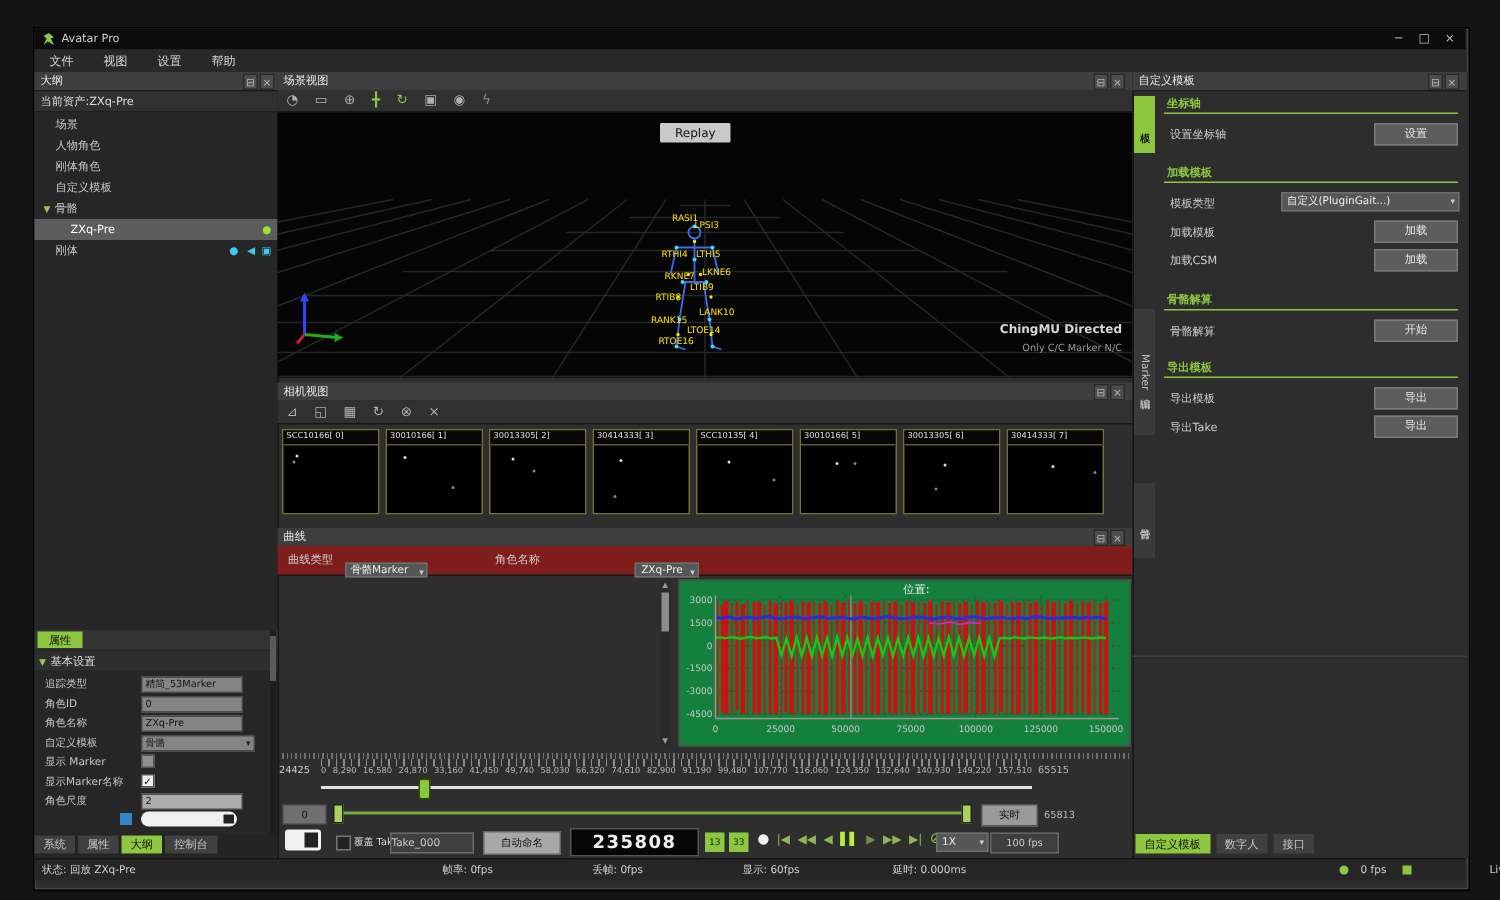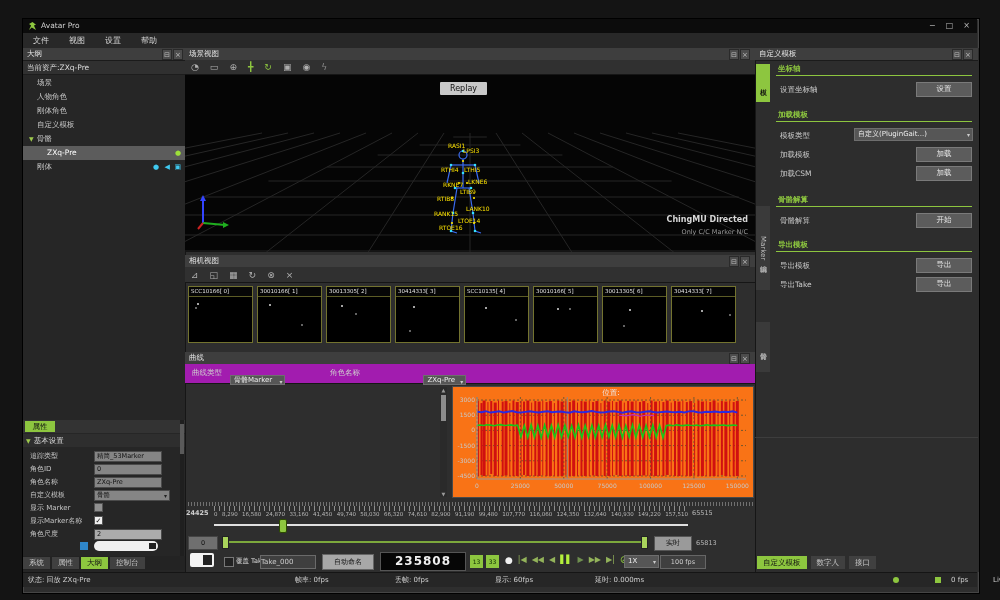--- a/index.html
+++ b/index.html
@@ -295,38 +295,38 @@
         <span class="dot" style="left: 29px; top: 23px;"></span>
         <span class="dot" style="left: 57px; top: 27px; opacity: 0.6;"></span>
       </div>
     </div>
 
   <div class="abs panel-hdr" style="left:185px;top:352px;width:566px;">
     <span>曲线</span>
     <span class="hbtn" style="left:544px;top:1px;">⊟</span>
     <span class="hbtn" style="left:555px;top:1px;">×</span>
   </div>
-  <div class="abs" style="left:185px;top:364px;width:570px;height:19px;background:#a21caf;border-bottom:1px solid #161616;">
+  <div class="abs" style="left:185px;top:364px;width:570px;height:19px;background:#7f1d1d;border-bottom:1px solid #161616;">
     <span class="ctrl-lbl abs" style="left:7px;top:0;">曲线类型</span>
     <span class="dd abs" style="left:45px;top:3px;width:72px;">
       <span>骨骼Marker</span>
       <span class="selarrow">▾</span>
     </span>
     <span class="ctrl-lbl abs" style="left:145px;top:0;">角色名称</span>
     <span class="dd abs" style="left:183px;top:3px;width:60px;">
       <span>ZXq-Pre</span>
       <span class="selarrow">▾</span>
     </span>
   </div>
   <div class="abs" style="left:440px;top:387px;width:7px;height:110px;background:#2a2a2a;">
     <span style="position:absolute;top:0;left:0;width:7px;font-size:5px;color:#999;text-align:center;display:block;">▲</span>
     <span style="position:absolute;top:8px;left:1px;width:5px;height:26px;background:#8c8c8c;display:block;"></span>
     <span style="position:absolute;bottom:0;left:0;width:7px;font-size:5px;color:#999;text-align:center;display:block;">▼</span>
   </div>
-  <div class="abs" style="left:452px;top:386px;width:302px;height:112px;background:#f97316;border:1px solid #4a4a4a;box-sizing:border-box;">
+  <div class="abs" style="left:452px;top:386px;width:302px;height:112px;background:#15803d;border:1px solid #4a4a4a;box-sizing:border-box;">
     <svg id="chart" width="300" height="110">
         <line x1="24" x2="24" y1="10" y2="92" stroke="#3e4e3e" stroke-dasharray="2,2" stroke-width="0.7"></line>
         <text x="24" y="101" fill="#c8c8c8" font-size="6" text-anchor="middle">0</text>
         <line x1="67.38709677419354" x2="67.38709677419354" y1="10" y2="92" stroke="#3e4e3e" stroke-dasharray="2,2" stroke-width="0.7"></line>
         <text x="67.38709677419354" y="101" fill="#c8c8c8" font-size="6" text-anchor="middle">25000</text>
         <line x1="110.77419354838709" x2="110.77419354838709" y1="10" y2="92" stroke="#3e4e3e" stroke-dasharray="2,2" stroke-width="0.7"></line>
         <text x="110.77419354838709" y="101" fill="#c8c8c8" font-size="6" text-anchor="middle">50000</text>
         <line x1="154.16129032258064" x2="154.16129032258064" y1="10" y2="92" stroke="#3e4e3e" stroke-dasharray="2,2" stroke-width="0.7"></line>
         <text x="154.16129032258064" y="101" fill="#c8c8c8" font-size="6" text-anchor="middle">75000</text>
         <line x1="197.54838709677418" x2="197.54838709677418" y1="10" y2="92" stroke="#3e4e3e" stroke-dasharray="2,2" stroke-width="0.7"></line>
@@ -420,21 +420,21 @@
         <polyline points="24,38.345679012345684 27.380812735651446,37.940740740740736 30.761625471302892,38.548148148148144 34.14243820695434,37.73827160493828 37.523250942605785,38.14320987654321 40.904063678257224,38.80123456790123 44.28487641390867,37.99135802469136 47.665689149560116,37.63703703703703 51.04650188521156,38.446913580246914 54.427314620863015,38.193827160493825 57.80812735651445,37.89012345679012 61.18894009216589,38.64938271604939 64.56975282781734,38.14320987654321 67.95056556346879,49.98765432098765 71.33137829912023,38.548148148148144 74.71219103477168,50.49382716049383 78.09300377042312,37.839506172839506 81.47381650607457,50.291358024691355 84.85462924172603,38.345679012345684 88.23544197737745,50.696296296296296 91.6162547130289,38.04197530864198 94.99706744868035,49.98765432098765 98.37788018433179,38.446913580246914 101.75869291998325,50.49382716049383 105.13950565563468,37.73827160493828 108.52031839128612,50.291358024691355 111.90113112693759,38.24444444444444 115.28194386258903,49.98765432098765 118.66275659824046,38.548148148148144 122.04356933389191,50.49382716049383 125.42438206954337,37.940740740740736 128.80519480519482,50.696296296296296 132.18600754084625,38.345679012345684 135.5668202764977,49.98765432098765 138.94763301214914,38.14320987654321 142.32844574780057,50.49382716049383 145.70925848345206,38.446913580246914 149.0900712191035,50.291358024691355 152.4708839547549,37.839506172839506 155.85169669040636,49.98765432098765 159.2325094260578,38.24444444444444 162.61332216170925,50.49382716049383 165.9941348973607,38.04197530864198 169.37494763301214,50.696296296296296 172.75576036866357,38.548148148148144 176.13657310431503,49.98765432098765 179.5173858399665,37.73827160493828 182.89819857561793,50.49382716049383 186.27901131126936,38.14320987654321 189.65982404692082,50.291358024691355 193.04063678257225,38.446913580246914 196.42144951822374,49.98765432098765 199.80226225387517,37.940740740740736 203.18307498952657,50.49382716049383 206.56388772517806,38.345679012345684 209.9447004608295,50.696296296296296 213.32551319648093,38.548148148148144 216.70632593213242,38.14320987654321 220.08713866778382,38.75061728395062 223.46795140343528,37.839506172839506 226.84876413908674,38.345679012345684 230.22957687473817,38.64938271604939 233.61038961038963,37.940740740740736 236.99120234604106,38.24444444444444 240.3720150816925,38.446913580246914 243.75282781734396,38.04197530864198 247.1336405529954,38.75061728395062 250.51445328864682,38.345679012345684 253.89526602429828,37.839506172839506 257.27607875994977,38.548148148148144 260.65689149560114,38.14320987654321 264.03770423125263,38.3962962962963 267.4185169669041,38.24444444444444 270.7993297025555,37.940740740740736 274.180142438207,38.64938271604939 277.5609551738584,38.345679012345684 280.9417679095098,38.04197530864198 284.3225806451613,38.49753086419753" fill="none" stroke="#19c519" stroke-width="1.6"></polyline>
         <polyline points="24,24.679012345679013 28.412247129579004,25.185185185185183 32.82449425915801,24.172839506172842 37.236741388737016,25.590123456790124 41.64898851831602,24.982716049382717 46.061235647895025,24.37530864197531 50.47348277747403,25.387654320987654 54.88572990705303,24.679012345679013 59.29797703663204,23.970370370370368 63.71022416621104,25.185185185185183 68.12247129579005,25.488888888888887 72.53471842536905,24.88148148148148 76.94696555494806,24.274074074074072 81.35921268452707,25.08395061728395 85.77145981410607,25.438271604938272 90.18370694368507,24.679012345679013 94.59595407326408,24.172839506172842 99.00820120284308,25.337037037037035 103.42044833242208,24.780246913580246 107.8326954620011,24.577777777777776 112.2449425915801,25.185185185185183 116.6571897211591,25.64074074074074 121.0694368507381,24.37530864197531 125.48168398031711,24.982716049382717 129.89393110989613,25.28641975308642 134.30617823947512,24.679012345679013 138.71842536905413,24.071604938271605 143.13067249863312,24.88148148148148 147.54291962821213,25.488888888888887 151.95516675779112,25.185185185185183 156.36741388737013,24.577777777777776 160.77966101694918,24.274074074074072 165.19190814652816,25.08395061728395 169.60415527610715,25.64074074074074 174.01640240568616,24.780246913580246 178.42864953526515,24.37530864197531 182.84089666484417,25.185185185185183 187.2531437944232,25.539506172839506 191.6653909240022,24.679012345679013 196.0776380535812,24.172839506172842 200.4898851831602,24.982716049382717 204.9021323127392,25.387654320987654 209.3143794423182,24.88148148148148 213.72662657189719,24.476543209876546 218.1388737014762,25.08395061728395 222.55112083105521,25.28641975308642 226.96336796063423,24.679012345679013 231.37561509021322,25.539506172839506 235.78786221979226,24.37530864197531 240.20010934937125,24.172839506172842 244.61235647895023,25.185185185185183 249.02460360852925,25.438271604938272 253.43685073810826,24.780246913580246 257.84909786768725,24.982716049382717 262.26134499726624,24.577777777777776 266.6735921268453,25.235802469135802 271.08583925642426,24.679012345679013 275.49808638600325,25.03333333333333 279.91033351558224,24.37530864197531 284.3225806451613,25.590123456790124" fill="none" stroke="#2a2ae0" stroke-width="2"></polyline>
         <polyline points="166.30967741935484,28.22222222222222 173.2516129032258,28.930864197530862 180.1935483870968,27.71604938271605 187.13548387096773,29.234567901234566 194.0774193548387,28.019753086419755 201.0193548387097,28.627160493827162" fill="none" stroke="#c030c0" stroke-width="1.2"></polyline>
         <line x1="24" x2="24" y1="10" y2="92" stroke="#999" stroke-width="1"></line>
         <line x1="24" x2="293" y1="92" y2="92" stroke="#999" stroke-width="1"></line>
         <text x="158" y="8" fill="#eee" font-size="7.5" text-anchor="middle">位置:</text>
       </svg>
   </div>
 
   <div class="abs ticks2" style="left:188px;top:502px;width:566px;height:4px;"></div>
-  <div class="abs statitem" style="left:186px;top:506px;font-size:6.5px;font-weight:bold;">24425</div>
+  <div class="abs statitem" style="left:186px;top:506px;font-size:6.5px;">24425</div>
   <div class="abs ticks" style="left:214px;top:506px;width:474px;height:5px;"></div>
   <div class="abs" id="rlabels" style="left:214px;top:511px;width:474px;display:flex;justify-content:space-between;">
       <span style="font-size: 5.5px; color: rgb(184, 184, 184);">0</span>
       <span style="font-size: 5.5px; color: rgb(184, 184, 184);">8,290</span>
       <span style="font-size: 5.5px; color: rgb(184, 184, 184);">16,580</span>
       <span style="font-size: 5.5px; color: rgb(184, 184, 184);">24,870</span>
       <span style="font-size: 5.5px; color: rgb(184, 184, 184);">33,160</span>
       <span style="font-size: 5.5px; color: rgb(184, 184, 184);">41,450</span>
       <span style="font-size: 5.5px; color: rgb(184, 184, 184);">49,740</span>
       <span style="font-size: 5.5px; color: rgb(184, 184, 184);">58,030</span>
@@ -502,21 +502,21 @@
   <div class="abs" id="rtabs" style="left:757px;top:556px;height:14px;display:flex;gap:2px;">
       <span class="lptab on" style="height: 13px; line-height: 13px;">自定义模板</span>
       <span class="lptab" style="height: 13px; line-height: 13px;">数字人</span>
       <span class="lptab" style="height: 13px; line-height: 13px;">接口</span>
     </div>
 
   <div class="abs" style="left:23px;top:572px;width:954px;height:14px;background:#262626;border-top:1px solid #151515;">
     <span class="statitem" style="left:5px;">状态: 回放 ZXq-Pre</span>
     <span id="stitems"><span class="statitem" style="left: 272px;">帧率: 0fps</span><span class="statitem" style="left: 372px;">丢帧: 0fps</span><span class="statitem" style="left: 472px;">显示: 60fps</span><span class="statitem" style="left: 572px;">延时: 0.000ms</span></span>
     <span class="abs" style="left:870px;top:4px;width:6px;height:6px;border-radius:3px;background:#8dc63f;"></span>
-    <span class="statitem" style="left:928px;">0 fps</span>
+    <span class="statitem" style="left:884px;">0 fps</span>
     <span class="abs" style="left:912px;top:4px;width:6px;height:6px;background:#8dc63f;"></span>
     <span class="statitem" style="left:970px;">LiveStream</span>
   </div>
 <div class="vtab on" style="top: 64px; height: 38px; line-height: 14px;">模板</div>
     <div class="vtab" style="top: 206px; height: 84px; line-height: 14px;">Marker编辑</div>
     <div class="vtab" style="top: 322px; height: 50px; line-height: 14px;">骨骼</div>
     <div class="sech abs" style="left: 778px; top: 64px; position: absolute;">坐标轴</div>
     <div style="left: 776px; top: 75px; width: 196px; height: 1px; background: rgb(141, 198, 63); position: absolute;"></div>
     <div style="left: 780px; top: 83px; font-size: 7.5px; color: rgb(204, 204, 204); position: absolute; line-height: 13px;">设置坐标轴</div>
     <div class="gbtn abs" style="left: 916px; top: 82px; width: 54px; height: 13px; position: absolute;">设置</div>

